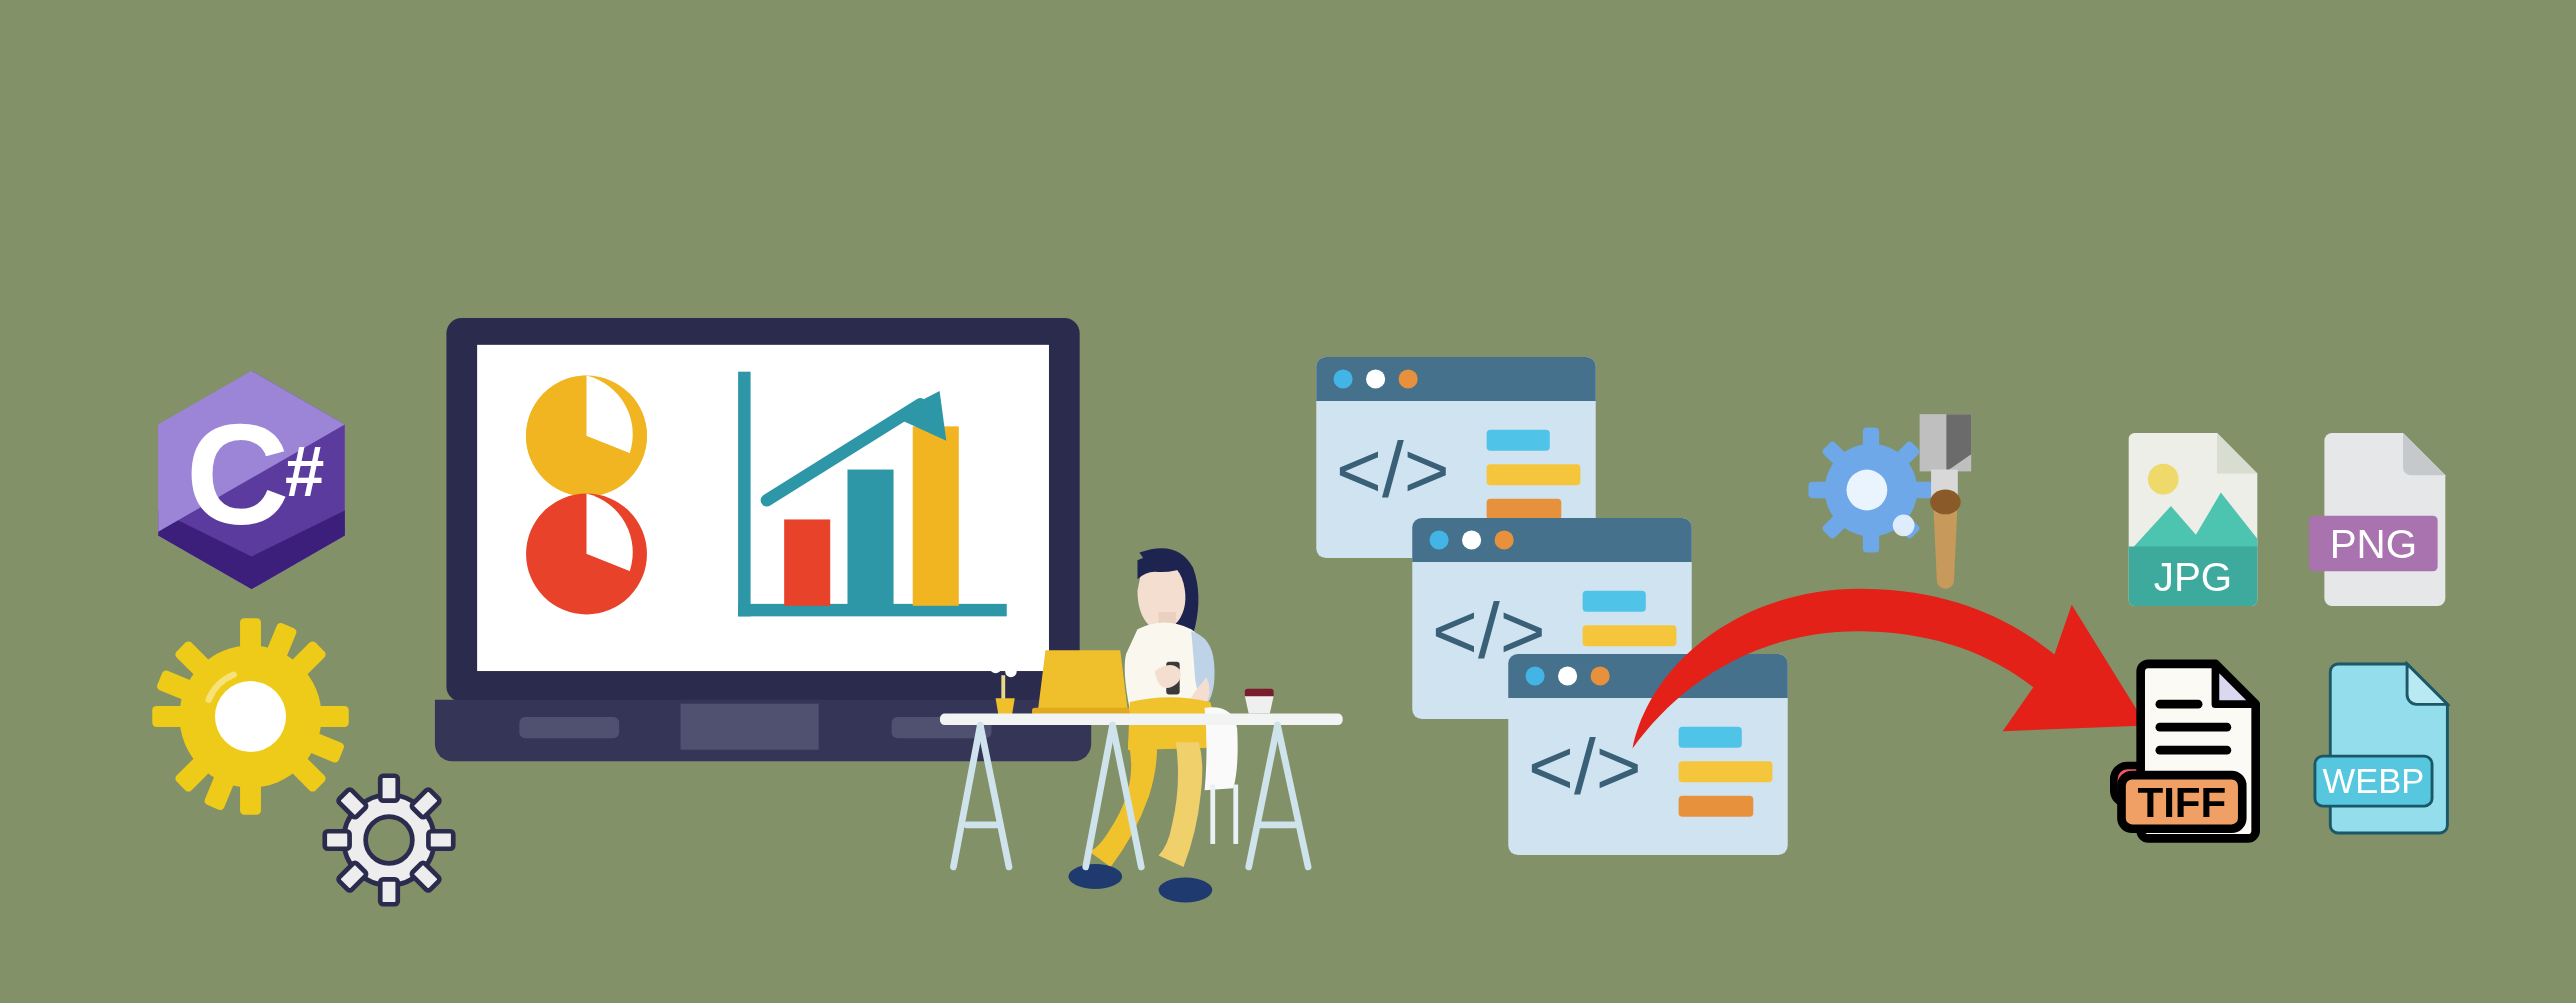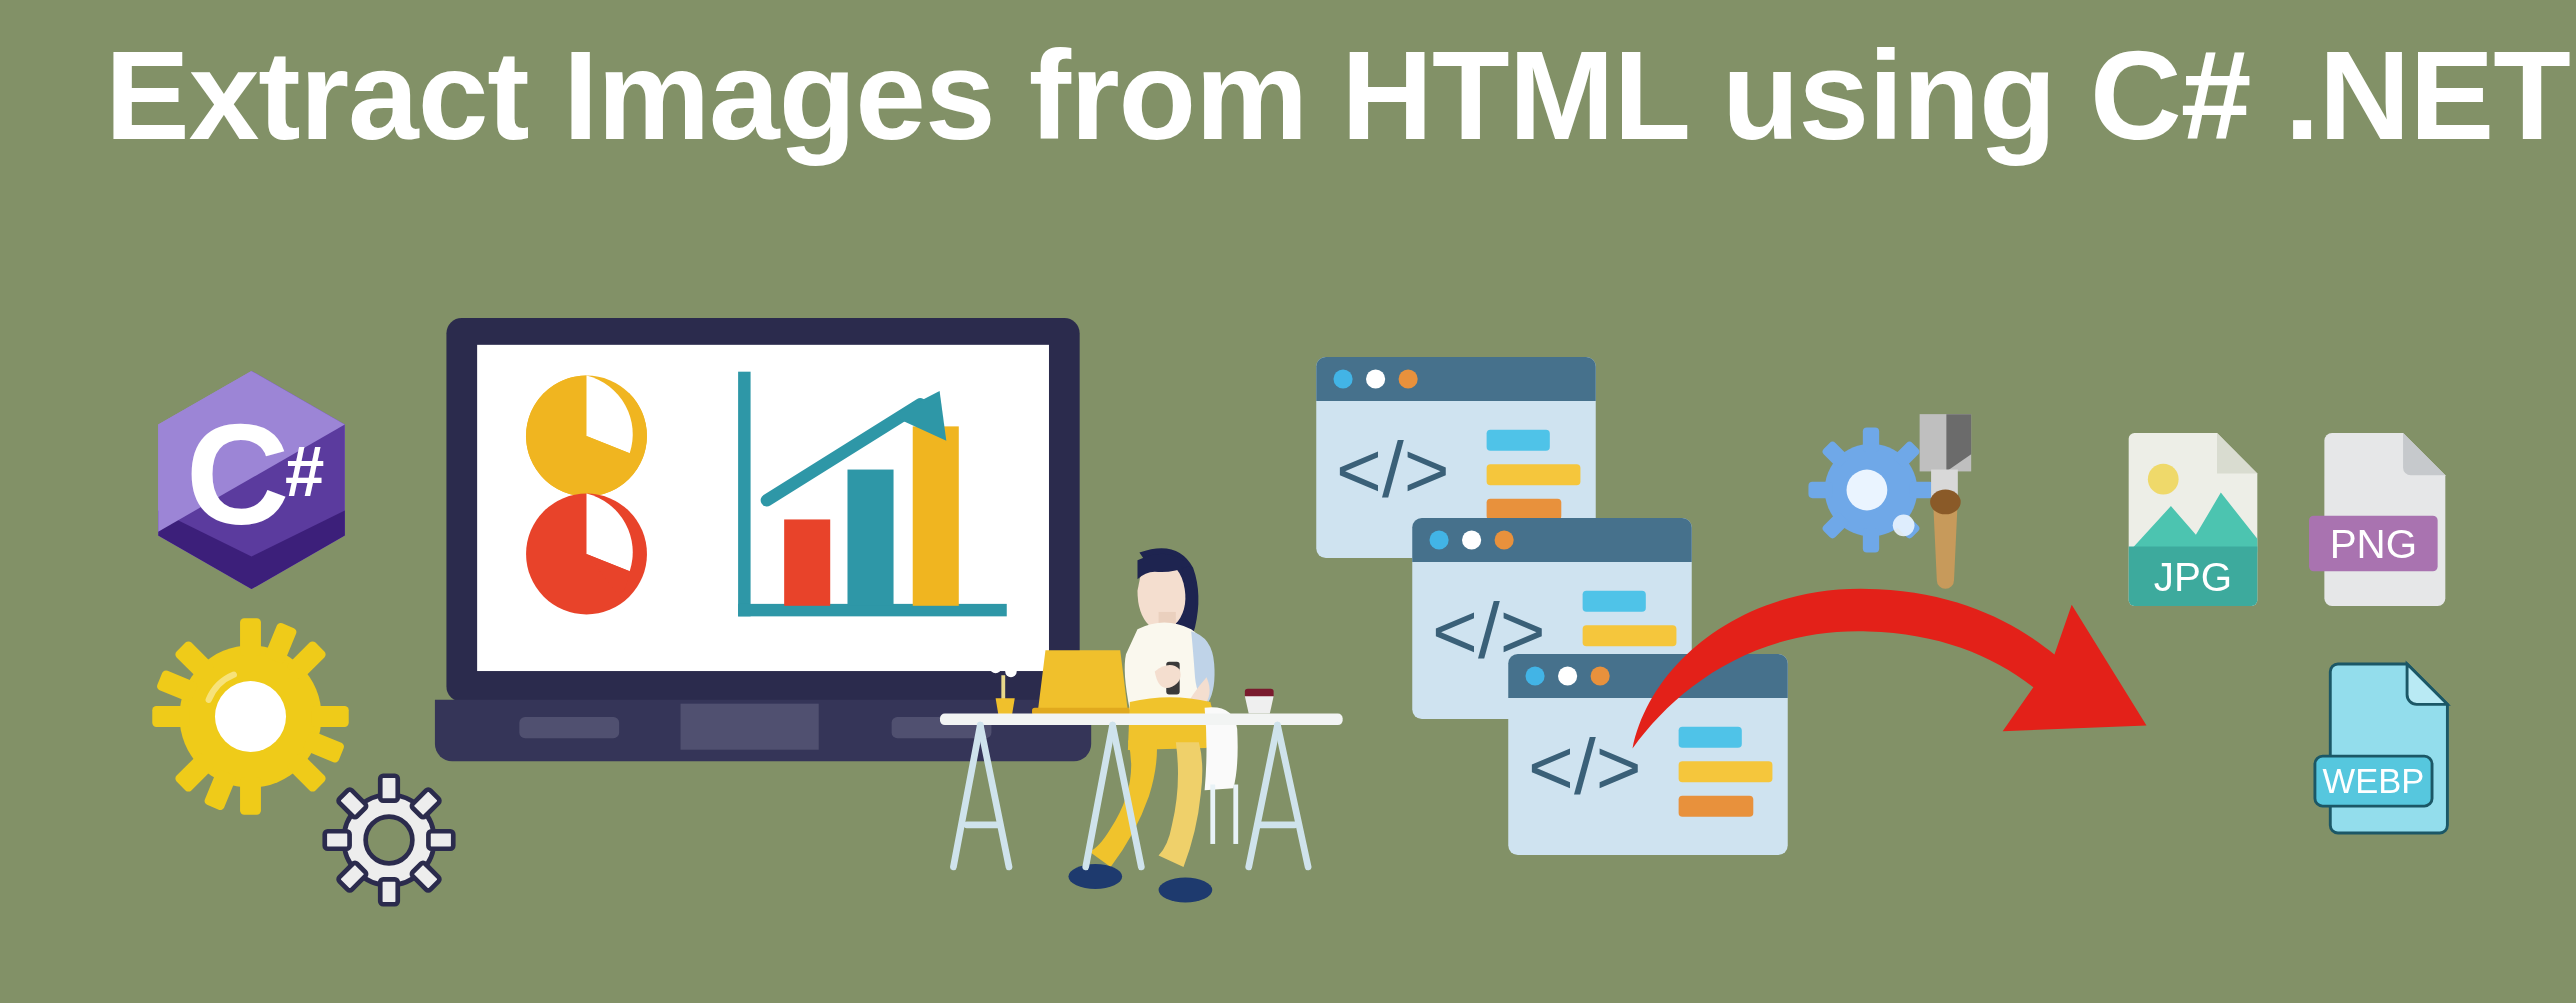--- a/index.html
+++ b/index.html
@@ -73,21 +73,20 @@
   #file-tiff { left: 2110px; top: 662px; width: 161px; height: 184px; }
   #file-webp { left: 2313px; top: 662px; width: 144px; height: 173px; }
 
   svg { display: block; overflow: visible; }
 </style>
 </head>
 <body>
 
 <div id="banner">
 
-  <div id="title">Extract Images from HTML using C# .NET</div>
 
   <div id="csharp-logo">
     <svg width="197" height="222" viewBox="0 0 205 232">
 
       <polygon points="102.5,2 200,58 200,174 102.5,230 5,174 5,58" fill="#9C85D6"></polygon>
 
       <path d="M102.5,2 L200,58 L200,174 L102.5,230 L5,174 Z" fill="#5B3B9E"></path>
 
       <path d="M5,174 L102.5,230 L200,174 L200,148 L102.5,196 L5,148 Z" fill="#3B1E78" opacity="0.95"></path>
 
@@ -355,20 +354,34 @@
 
   <div id="file-png" class="file-icon">
     <svg width="144" height="173" viewBox="0 0 150 180">
       <path d="M16,8 a8,8 0 0 1 8,-8 H98 L142,44 V172 a8,8 0 0 1 -8,8 H24 a8,8 0 0 1 -8,-8 Z" fill="#E6E7E8"></path>
       <path d="M98,0 L142,44 H106 a8,8 0 0 1 -8,-8 Z" fill="#C6C9CC"></path>
       <rect x="0" y="86" width="134" height="58" rx="5" fill="#A973B0"></rect>
       <text x="67" y="130" font-family="'Liberation Sans', sans-serif" font-size="42" fill="#FFFFFF" text-anchor="middle">PNG</text>
     </svg>
   </div>
 
+  <div id="file-tiff" class="file-icon">
+    <svg width="161" height="184" viewBox="0 0 168 192">
+      <rect x="4" y="108" width="64" height="40" rx="14" fill="#EE5A6B" stroke="#000000" stroke-width="8"></rect>
+      <path d="M32,10 a8,8 0 0 1 8,-8 H110 L152,44 V176 a8,8 0 0 1 -8,8 H40 a8,8 0 0 1 -8,-8 Z" fill="#FBFAF5" stroke="#000000" stroke-width="9" stroke-linejoin="round"></path>
+      <path d="M110,2 L152,44 H110 Z" fill="#DAD8EE" stroke="#000000" stroke-width="8" stroke-linejoin="round"></path>
+      <g stroke="#000000" stroke-width="9" stroke-linecap="round">
+        <line x1="52" y1="44" x2="92" y2="44"></line>
+        <line x1="52" y1="68" x2="122" y2="68"></line>
+        <line x1="52" y1="92" x2="122" y2="92"></line>
+      </g>
+      <rect x="12" y="118" width="126" height="56" rx="11" fill="#F0A065" stroke="#000000" stroke-width="9"></rect>
+      <text x="75" y="162" font-family="'Liberation Sans', sans-serif" font-size="44" font-weight="bold" fill="#000000" text-anchor="middle">TIFF</text>
+    </svg>
+  </div>
 
   <div id="file-webp" class="file-icon">
     <svg width="144" height="173" viewBox="0 0 150 180">
       <path d="M18,10 a8,8 0 0 1 8,-8 H98 L140,44 V170 a8,8 0 0 1 -8,8 H26 a8,8 0 0 1 -8,-8 Z" fill="#93DDEC" stroke="#1B5766" stroke-width="3"></path>
       <path d="M98,2 L140,44 H108 a10,10 0 0 1 -10,-10 Z" fill="#B9EAF4" stroke="#1B5766" stroke-width="3"></path>
       <rect x="2" y="98" width="122" height="52" rx="8" fill="#56C7DE" stroke="#1B5766" stroke-width="3"></rect>
       <text x="63" y="136" font-family="'Liberation Sans', sans-serif" font-size="36" fill="#FFFFFF" text-anchor="middle">WEBP</text>
     </svg>
   </div>
 

